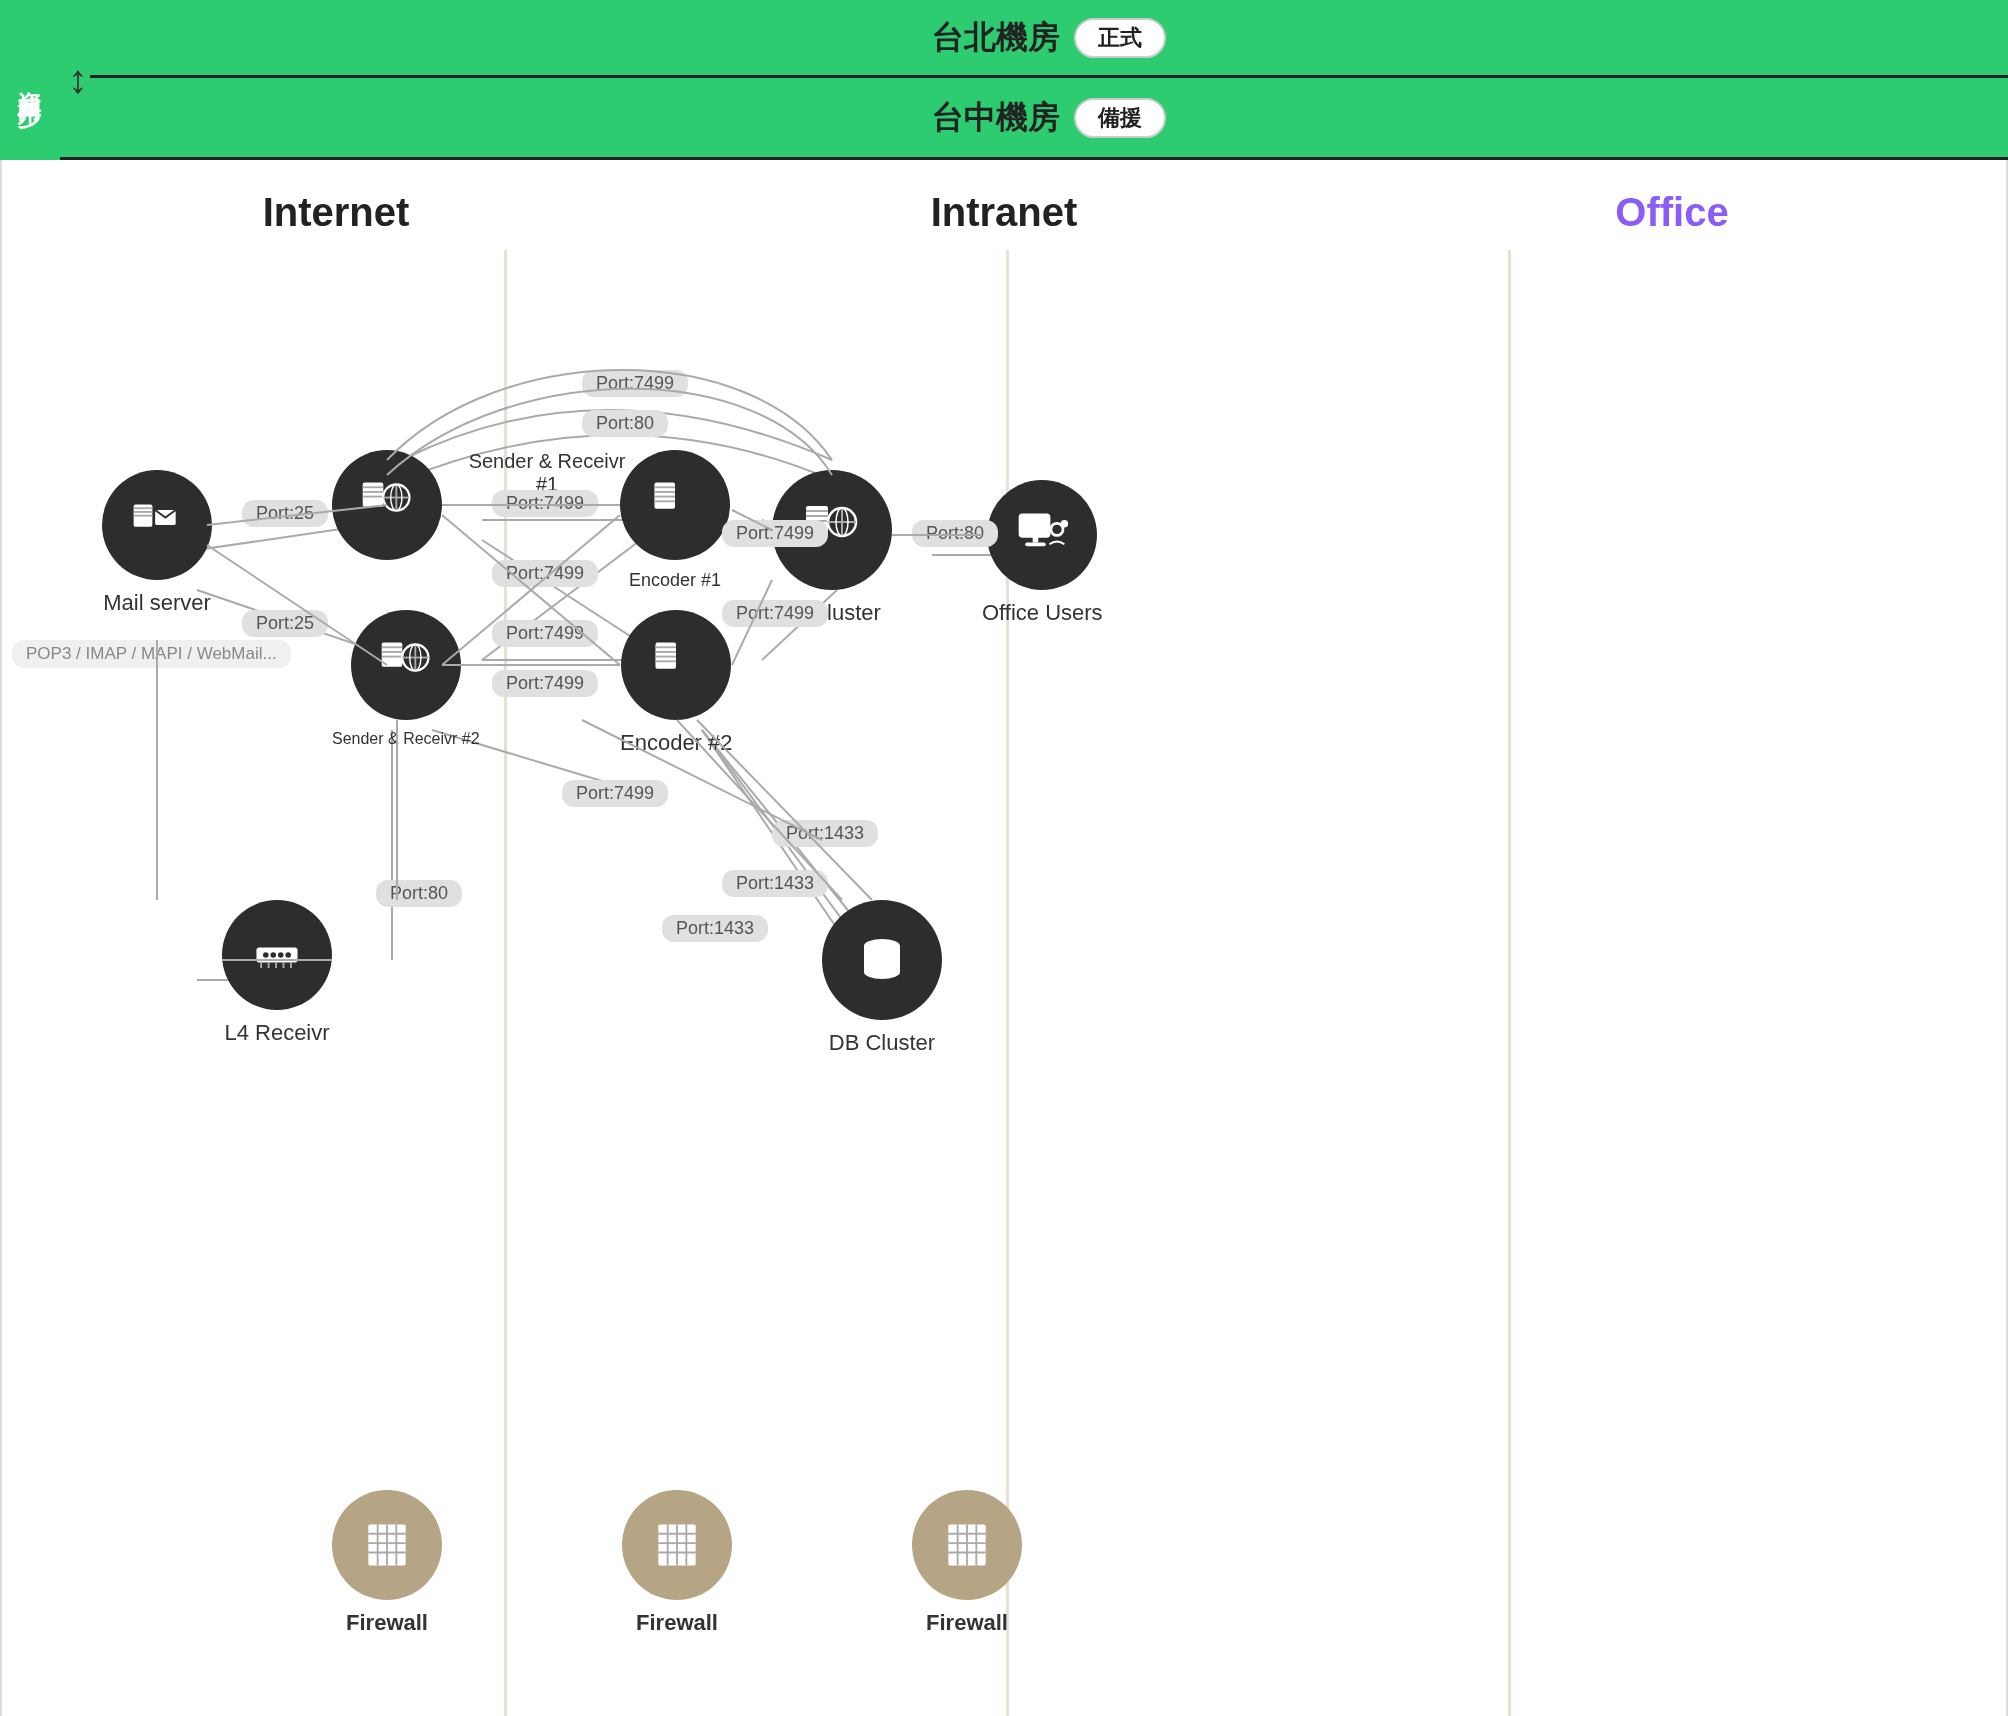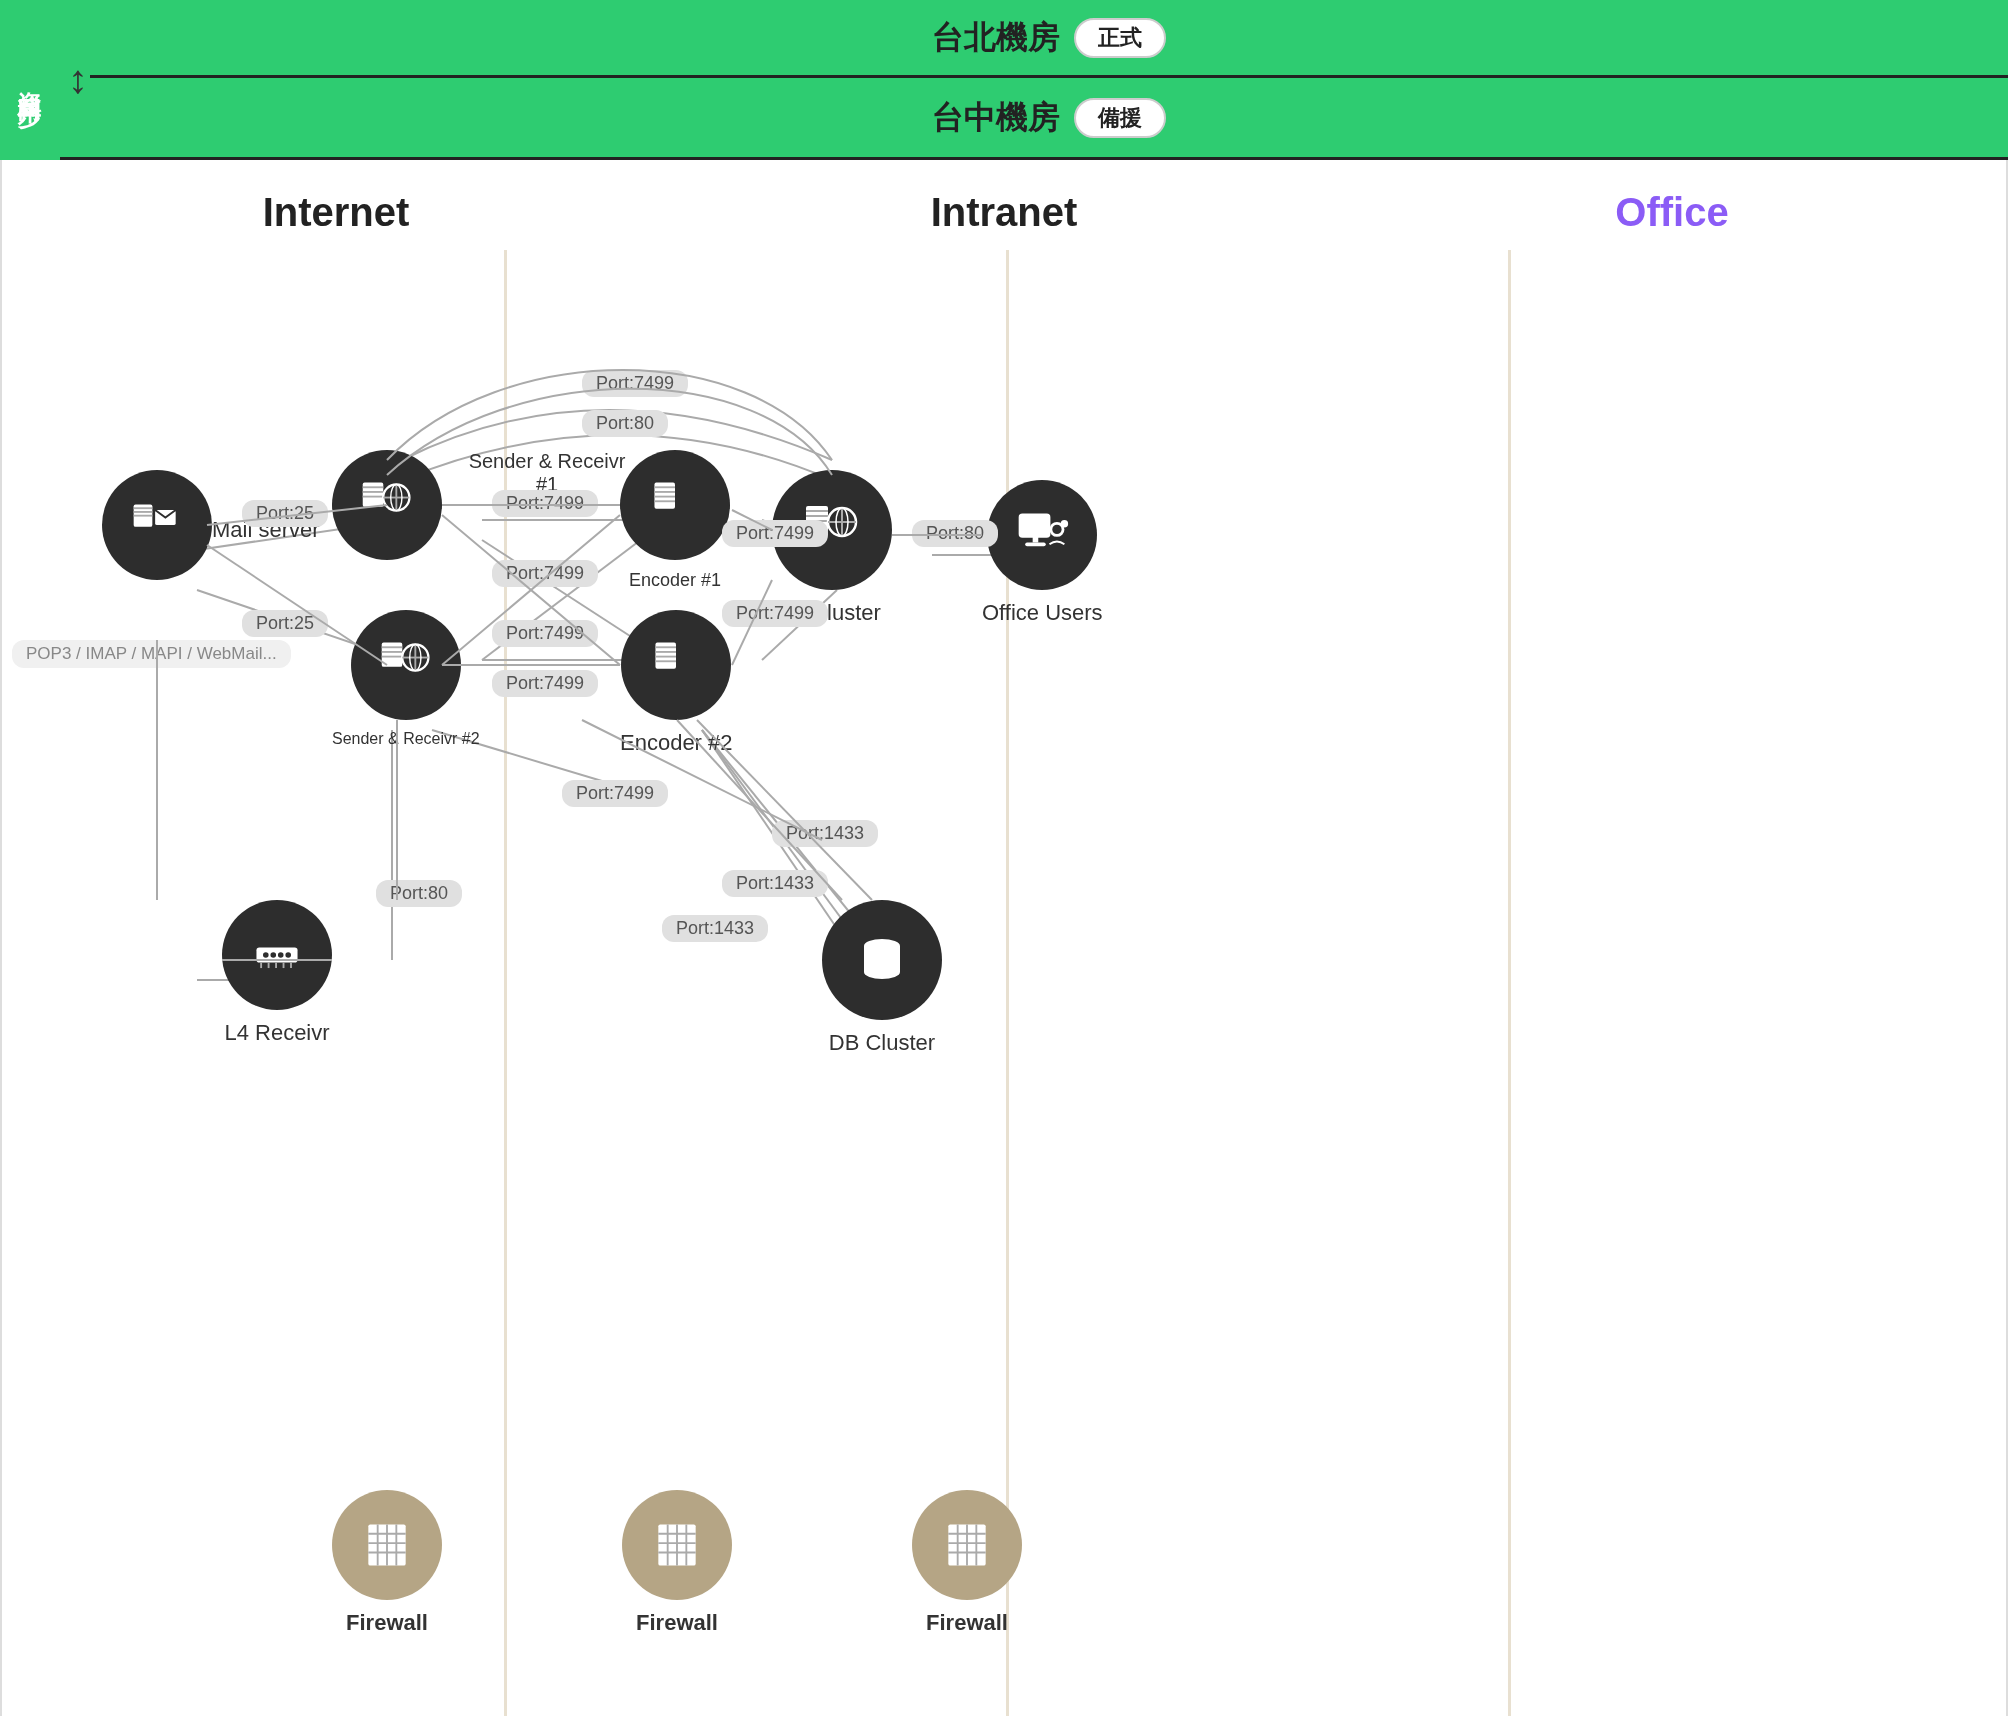--- a/index.html
+++ b/index.html
@@ -93,21 +93,21 @@
       <line x1="270" y1="820" x2="195" y2="820"></line>
 
       <line x1="700" y1="570" x2="870" y2="780"></line>
       <line x1="700" y1="570" x2="870" y2="800"></line>
       <line x1="700" y1="570" x2="870" y2="820"></line>
 
       <line x1="430" y1="570" x2="630" y2="630"></line>
 
     </svg>
 
-    <div style="position:absolute;left:100px;top:310px;display:flex;flex-direction:row;align-items:center;">
+    <div style="position:absolute;left:100px;top:310px;display:flex;flex-direction:column;align-items:center;">
       <div style="width:110px;height:110px;border-radius:50%;background:#2d2d2d;
                   display:flex;align-items:center;justify-content:center;margin-bottom:10px;">
         <svg viewBox="0 0 60 60" width="56" height="56" fill="white">
           <rect x="5" y="8" width="20" height="24" rx="2"></rect>
           <line x1="5" y1="12" x2="25" y2="12" stroke="white" stroke-width="2"></line>
           <line x1="5" y1="16" x2="25" y2="16" stroke="white" stroke-width="2"></line>
           <line x1="5" y1="20" x2="25" y2="20" stroke="white" stroke-width="2"></line>
           <rect x="28" y="14" width="22" height="16" rx="2"></rect>
           <polyline points="28,14 39,22 50,14" fill="none" stroke="#2d2d2d" stroke-width="2"></polyline>
         </svg>

